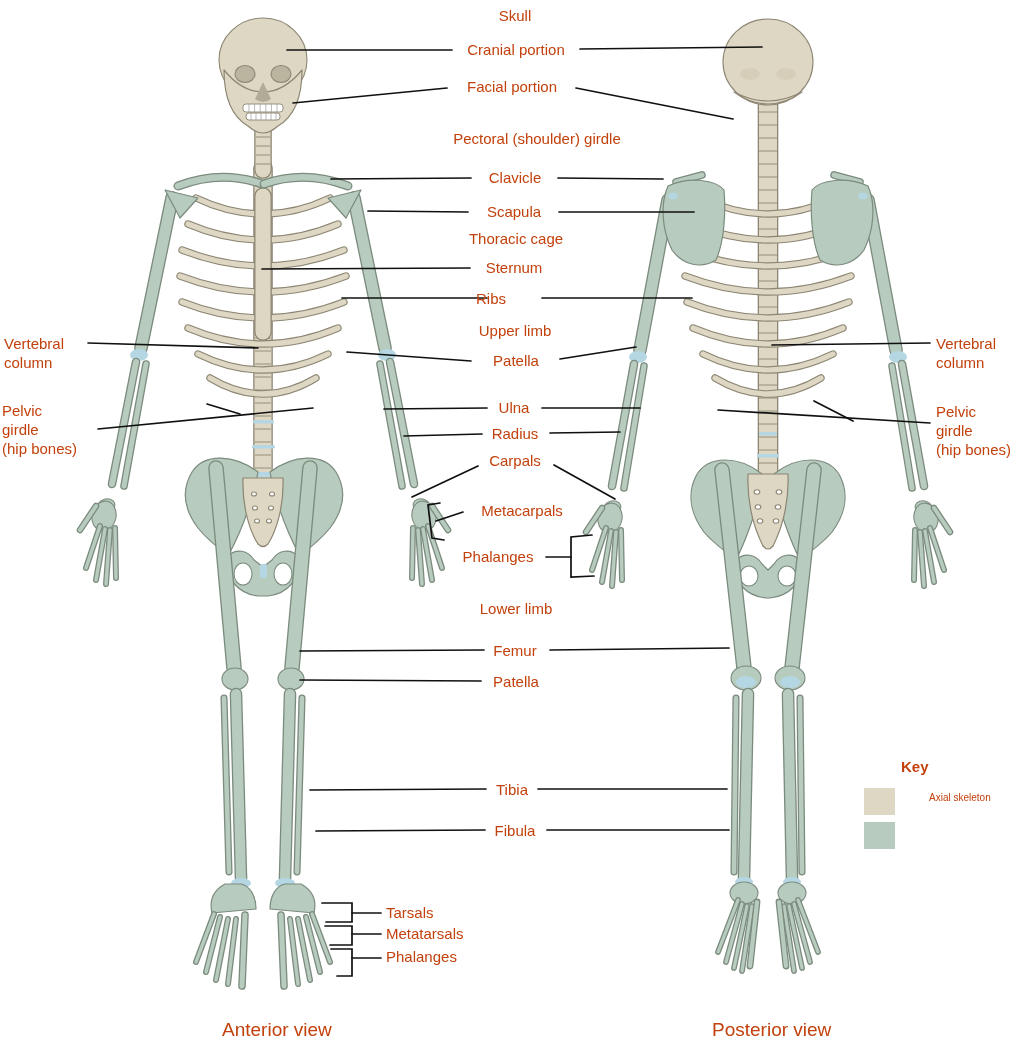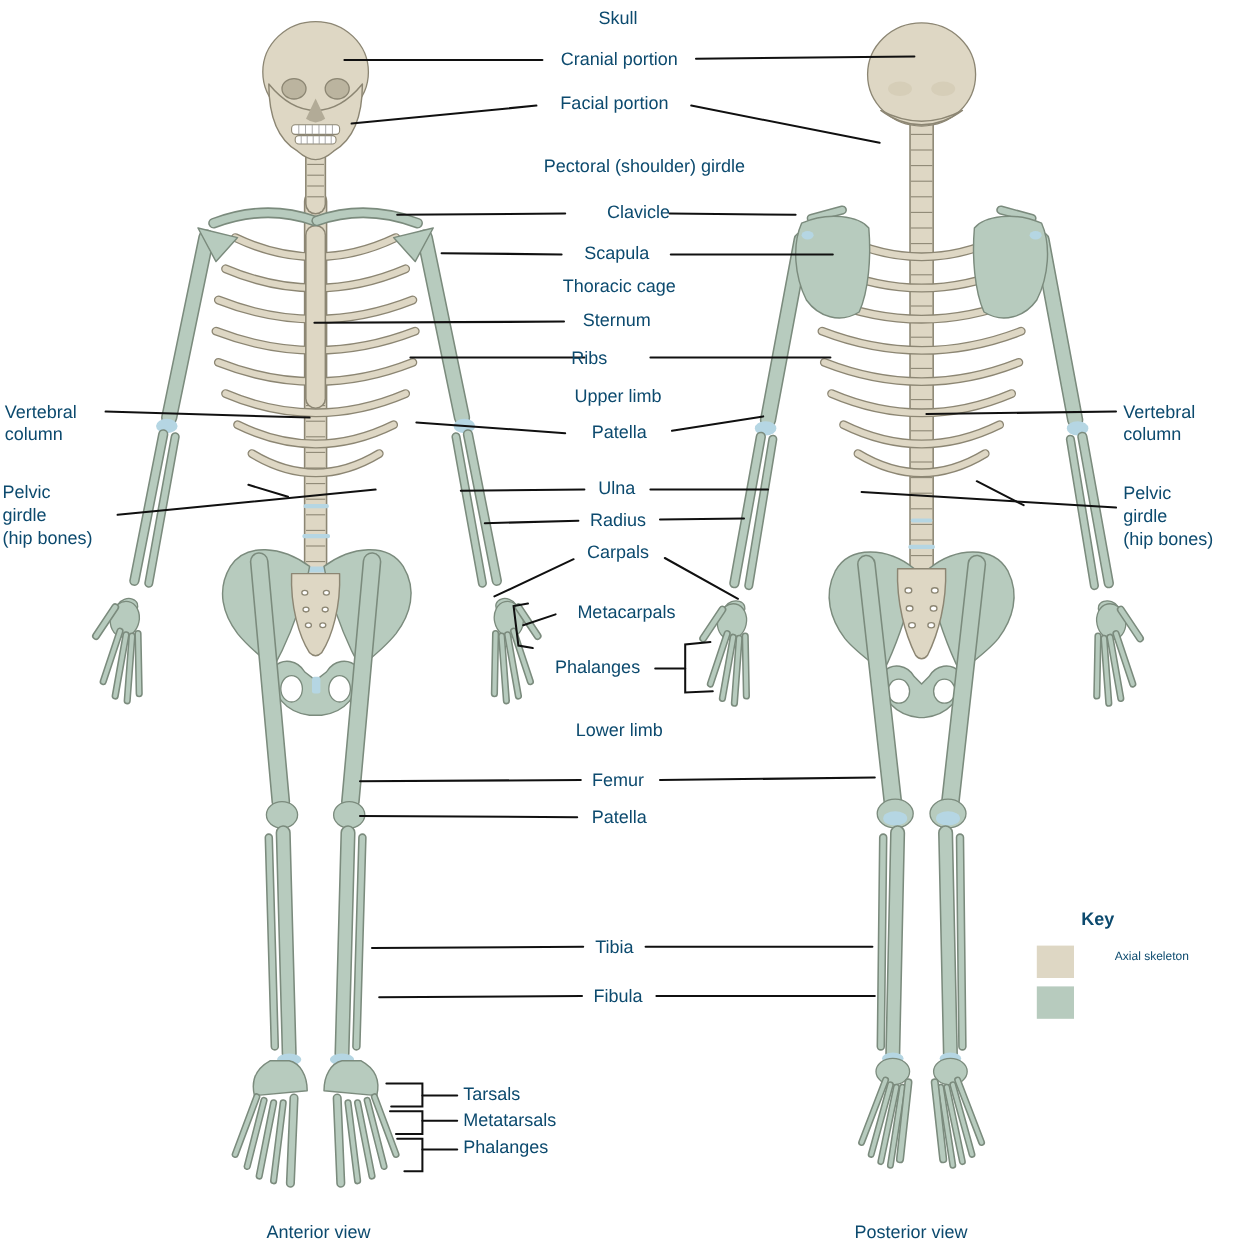--- a/index.html
+++ b/index.html
@@ -1,24 +1,24 @@
 <!DOCTYPE html>
 <html><head>
 <meta charset="utf-8">
 <style>
   html,body{margin:0;padding:0;background:#fff;}
-  .stage{position:relative;width:1028px;height:1043px;font-family:"Liberation Sans",sans-serif;color:#0c4a6e;overflow:hidden;background:#fff;text-decoration:underline;}
+  .stage{position:relative;width:1028px;height:1043px;font-family:"Liberation Sans",sans-serif;color:#c2410c;overflow:hidden;background:#fff;text-decoration:underline;}
   #scene{position:absolute;left:0;top:0;}
   .lbl{position:absolute;font-size:15px;line-height:1.25;white-space:pre-line;}
   .lc{transform:translateX(-50%);text-align:center;white-space:nowrap;}
   .ll{text-align:left;}
   .key-title{font-weight:bold;}
   .swatch{position:absolute;width:31px;height:27px;display:block;}
   .key-item{position:absolute;font-size:10px;line-height:1.3;width:112px;margin-left:28px;}
-  .caption{position:absolute;font-size:15px;}
+  .caption{position:absolute;font-size:19px;}
 </style>
 </head>
 <body>
 
 <div class="stage">
   <svg id="scene" width="1028" height="1043" viewBox="0 0 1028 1043">
       <g>
         <line x1="172" y1="198" x2="141" y2="348" stroke="#7B8B7D" stroke-width="13.6" stroke-linecap="round"></line>
         <line x1="172" y1="198" x2="141" y2="348" stroke="#B7CBBE" stroke-width="11" stroke-linecap="round"></line>
         <line x1="354" y1="198" x2="385" y2="348" stroke="#7B8B7D" stroke-width="13.6" stroke-linecap="round"></line>
@@ -383,21 +383,21 @@
         <polyline points="772,345 930,343" fill="none" stroke="#101010" stroke-width="1.7" stroke-linecap="round"></polyline>
         <polyline points="718,410 930,423" fill="none" stroke="#101010" stroke-width="1.7" stroke-linecap="round"></polyline>
         <polyline points="853,421 814,401" fill="none" stroke="#101010" stroke-width="1.7" stroke-linecap="round"></polyline>
       </g>
     </svg>
 
   <div class="lbl lc" style="left:515px;top:7px">Skull</div>
   <div class="lbl lc" style="left:516px;top:41px">Cranial portion</div>
   <div class="lbl lc" style="left:512px;top:78px">Facial portion</div>
   <div class="lbl lc" style="left:537px;top:130px">Pectoral (shoulder) girdle</div>
-  <div class="lbl lc" style="left:532px;top:169px">Clavicle</div>
+  <div class="lbl lc" style="left:515px;top:169px">Clavicle</div>
   <div class="lbl lc" style="left:514px;top:203px">Scapula</div>
   <div class="lbl lc" style="left:516px;top:230px">Thoracic cage</div>
   <div class="lbl lc" style="left:514px;top:259px">Sternum</div>
   <div class="lbl lc" style="left:491px;top:290px">Ribs</div>
   <div class="lbl lc" style="left:515px;top:322px">Upper limb</div>
   <div class="lbl lc" style="left:516px;top:352px">Patella</div>
   <div class="lbl lc" style="left:514px;top:399px">Ulna</div>
   <div class="lbl lc" style="left:515px;top:425px">Radius</div>
   <div class="lbl lc" style="left:515px;top:452px">Carpals</div>
   <div class="lbl lc" style="left:522px;top:502px">Metacarpals</div>

